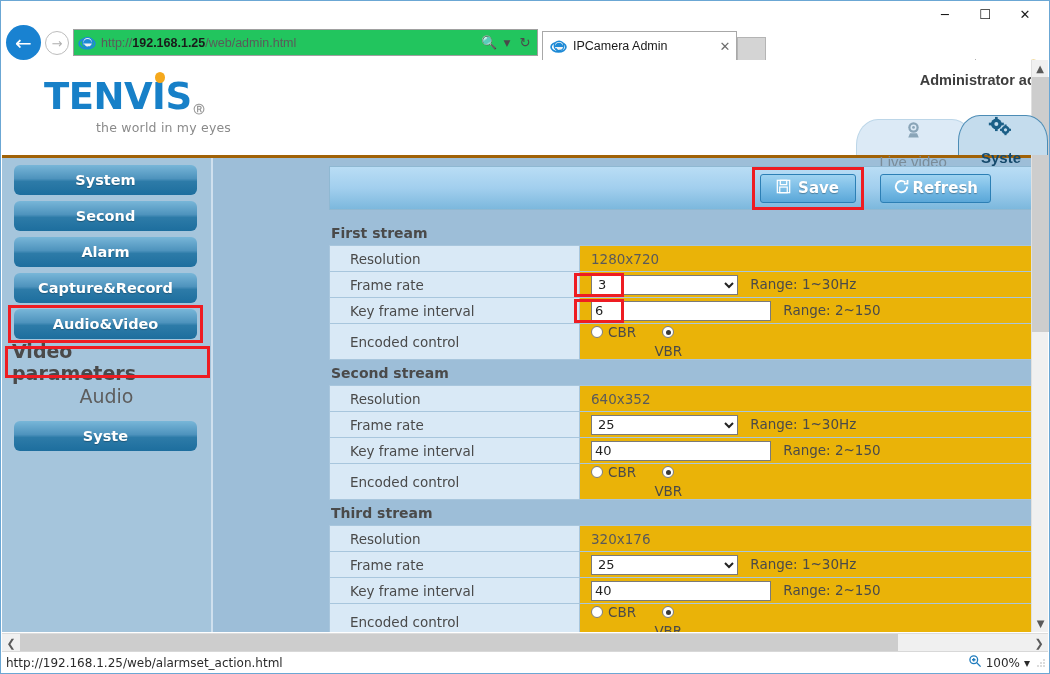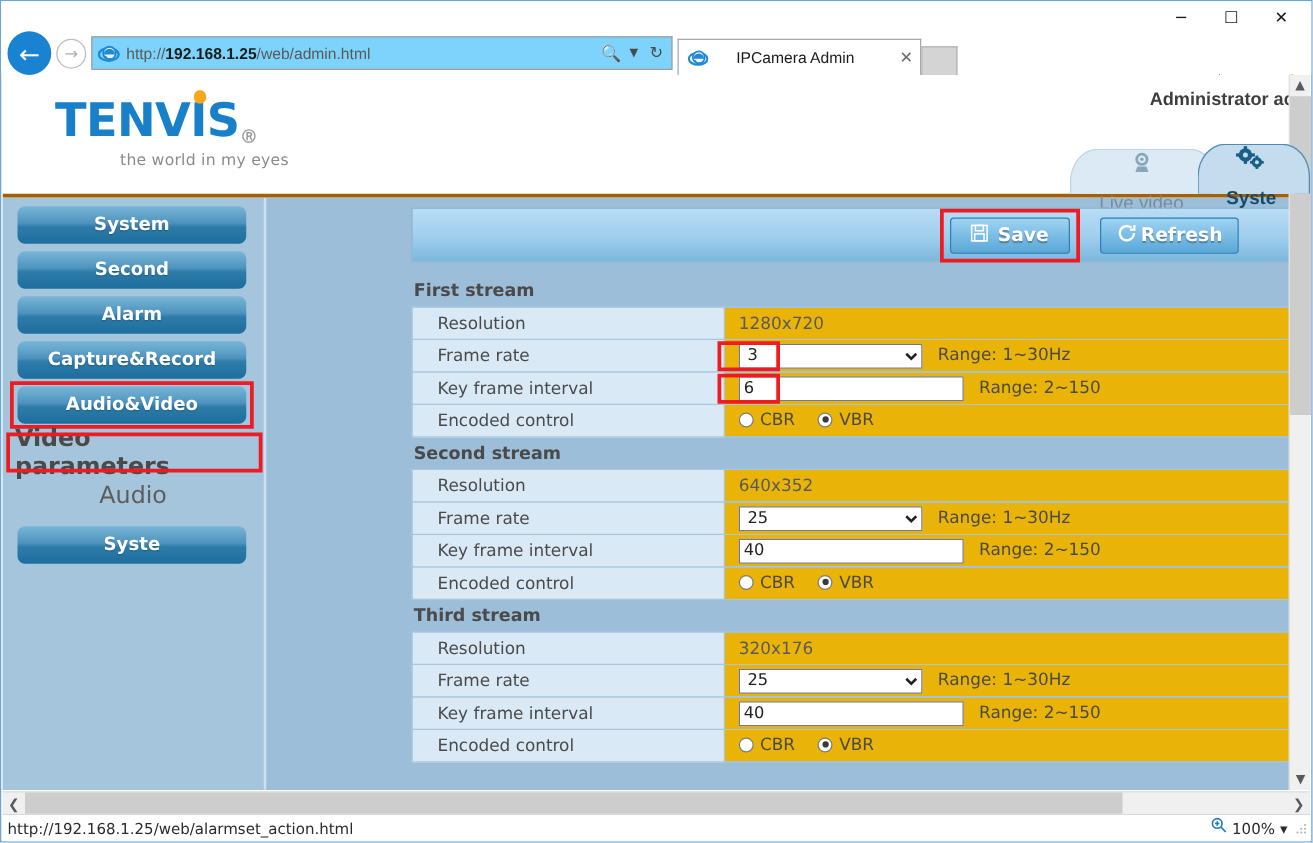--- a/index.html
+++ b/index.html
@@ -49,42 +49,42 @@
     position: absolute; left: 44px; top: 4px;
     width: 24px; height: 24px; border-radius: 50%;
     border: 1px solid #bdbdbd; background: #fff;
     display: flex; align-items: center; justify-content: center;
     cursor: pointer;
   }
   #fwd-btn .glyph { color: #b0b0b0; font-size: 13px; line-height: 1; font-family: "DejaVu Sans", sans-serif; }
 
   #addressbar {
     position: absolute; left: 72px; top: 2px; width: 465px; height: 27px;
-    border: 1px solid #a0a0a0; background: #7dd3fc;
+    border: 1px solid #a0a0a0; background: #22c55e;
     display: flex; align-items: center;
   }
   #ie-favicon { width: 18px; height: 18px; margin-left: 4px; flex: none; }
   #url-text {
     flex: 1; font-size: 12.5px; color: #5a5a5a; margin-left: 5px;
     white-space: nowrap; overflow: hidden;
   }
   #url-text b { color: #1a1a1a; font-weight: 700; }
   .addr-icon {
     width: 24px; height: 25px; display: flex; align-items: center; justify-content: center;
     color: #4a4a4a; font-size: 13px; cursor: pointer; font-family: "DejaVu Sans", sans-serif;
   }
 
   #tabstrip { position: absolute; left: 541px; top: 2px; height: 31px; display: flex; align-items: flex-end; }
   #tab1 {
     width: 195px; height: 29px; background: #fff;
     border: 1px solid #a8a8a8; border-bottom: none;
     display: flex; align-items: center; position: relative;
   }
   #tab1 .tabfav { width: 17px; height: 17px; margin-left: 7px; flex: none; }
-  #tab1 .tablabel { font-size: 12.5px; color: #1a1a1a; margin-left: 22px; flex: 1; white-space: nowrap; }
+  #tab1 .tablabel { font-size: 12.5px; color: #1a1a1a; margin-left: 6px; flex: 1; white-space: nowrap; }
   #tab1 .tabclose { width: 22px; text-align: center; color: #6d6d6d; font-size: 13px; cursor: pointer; font-family: "DejaVu Sans", sans-serif; }
   #newtab {
     width: 29px; height: 23px; background: #d4d4d4;
     border: 1px solid #b4b4b4; border-bottom: none; cursor: pointer;
   }
 
   #cmdicons { position: absolute; right: 6px; top: 30px; display: flex; gap: 9px; align-items: center; }
   .cmd-ico { width: 20px; height: 20px; color: #4a4a4a; cursor: pointer; display:flex; align-items:center; justify-content:center; }
 
   
@@ -210,21 +210,21 @@
     border: 1px solid #7a7a7a; background: #fff; padding-left: 2px;
     font-family: "DejaVu Sans", sans-serif;
   }
   input.ki {
     width: 180px; height: 20px; font-size: 13px; color: #222;
     border: 1px solid #7a7a7a; background: #fff; padding-left: 3px;
     font-family: "DejaVu Sans", sans-serif;
   }
   .range-note { margin-left: 8px; color: #4a4a4a; font-size: 13.5px; font-family: "DejaVu Sans", sans-serif; }
   .radio-grp { display: inline-flex; align-items: center; gap: 5px; }
-  .radio-grp + .radio-grp { margin-left: 14px; }
+  .radio-grp + .radio-grp { margin-left: 14px; flex-direction: column; }
   .rad {
     width: 12px; height: 12px; border-radius: 50%;
     border: 1px solid #7d7d7d; background: #fff; display: inline-block; position: relative;
     cursor: pointer;
   }
   .rad.on::after {
     content:""; position: absolute; left: 2.5px; top: 2.5px;
     width: 5px; height: 5px; border-radius: 50%; background: #3a3a3a;
   }
 

